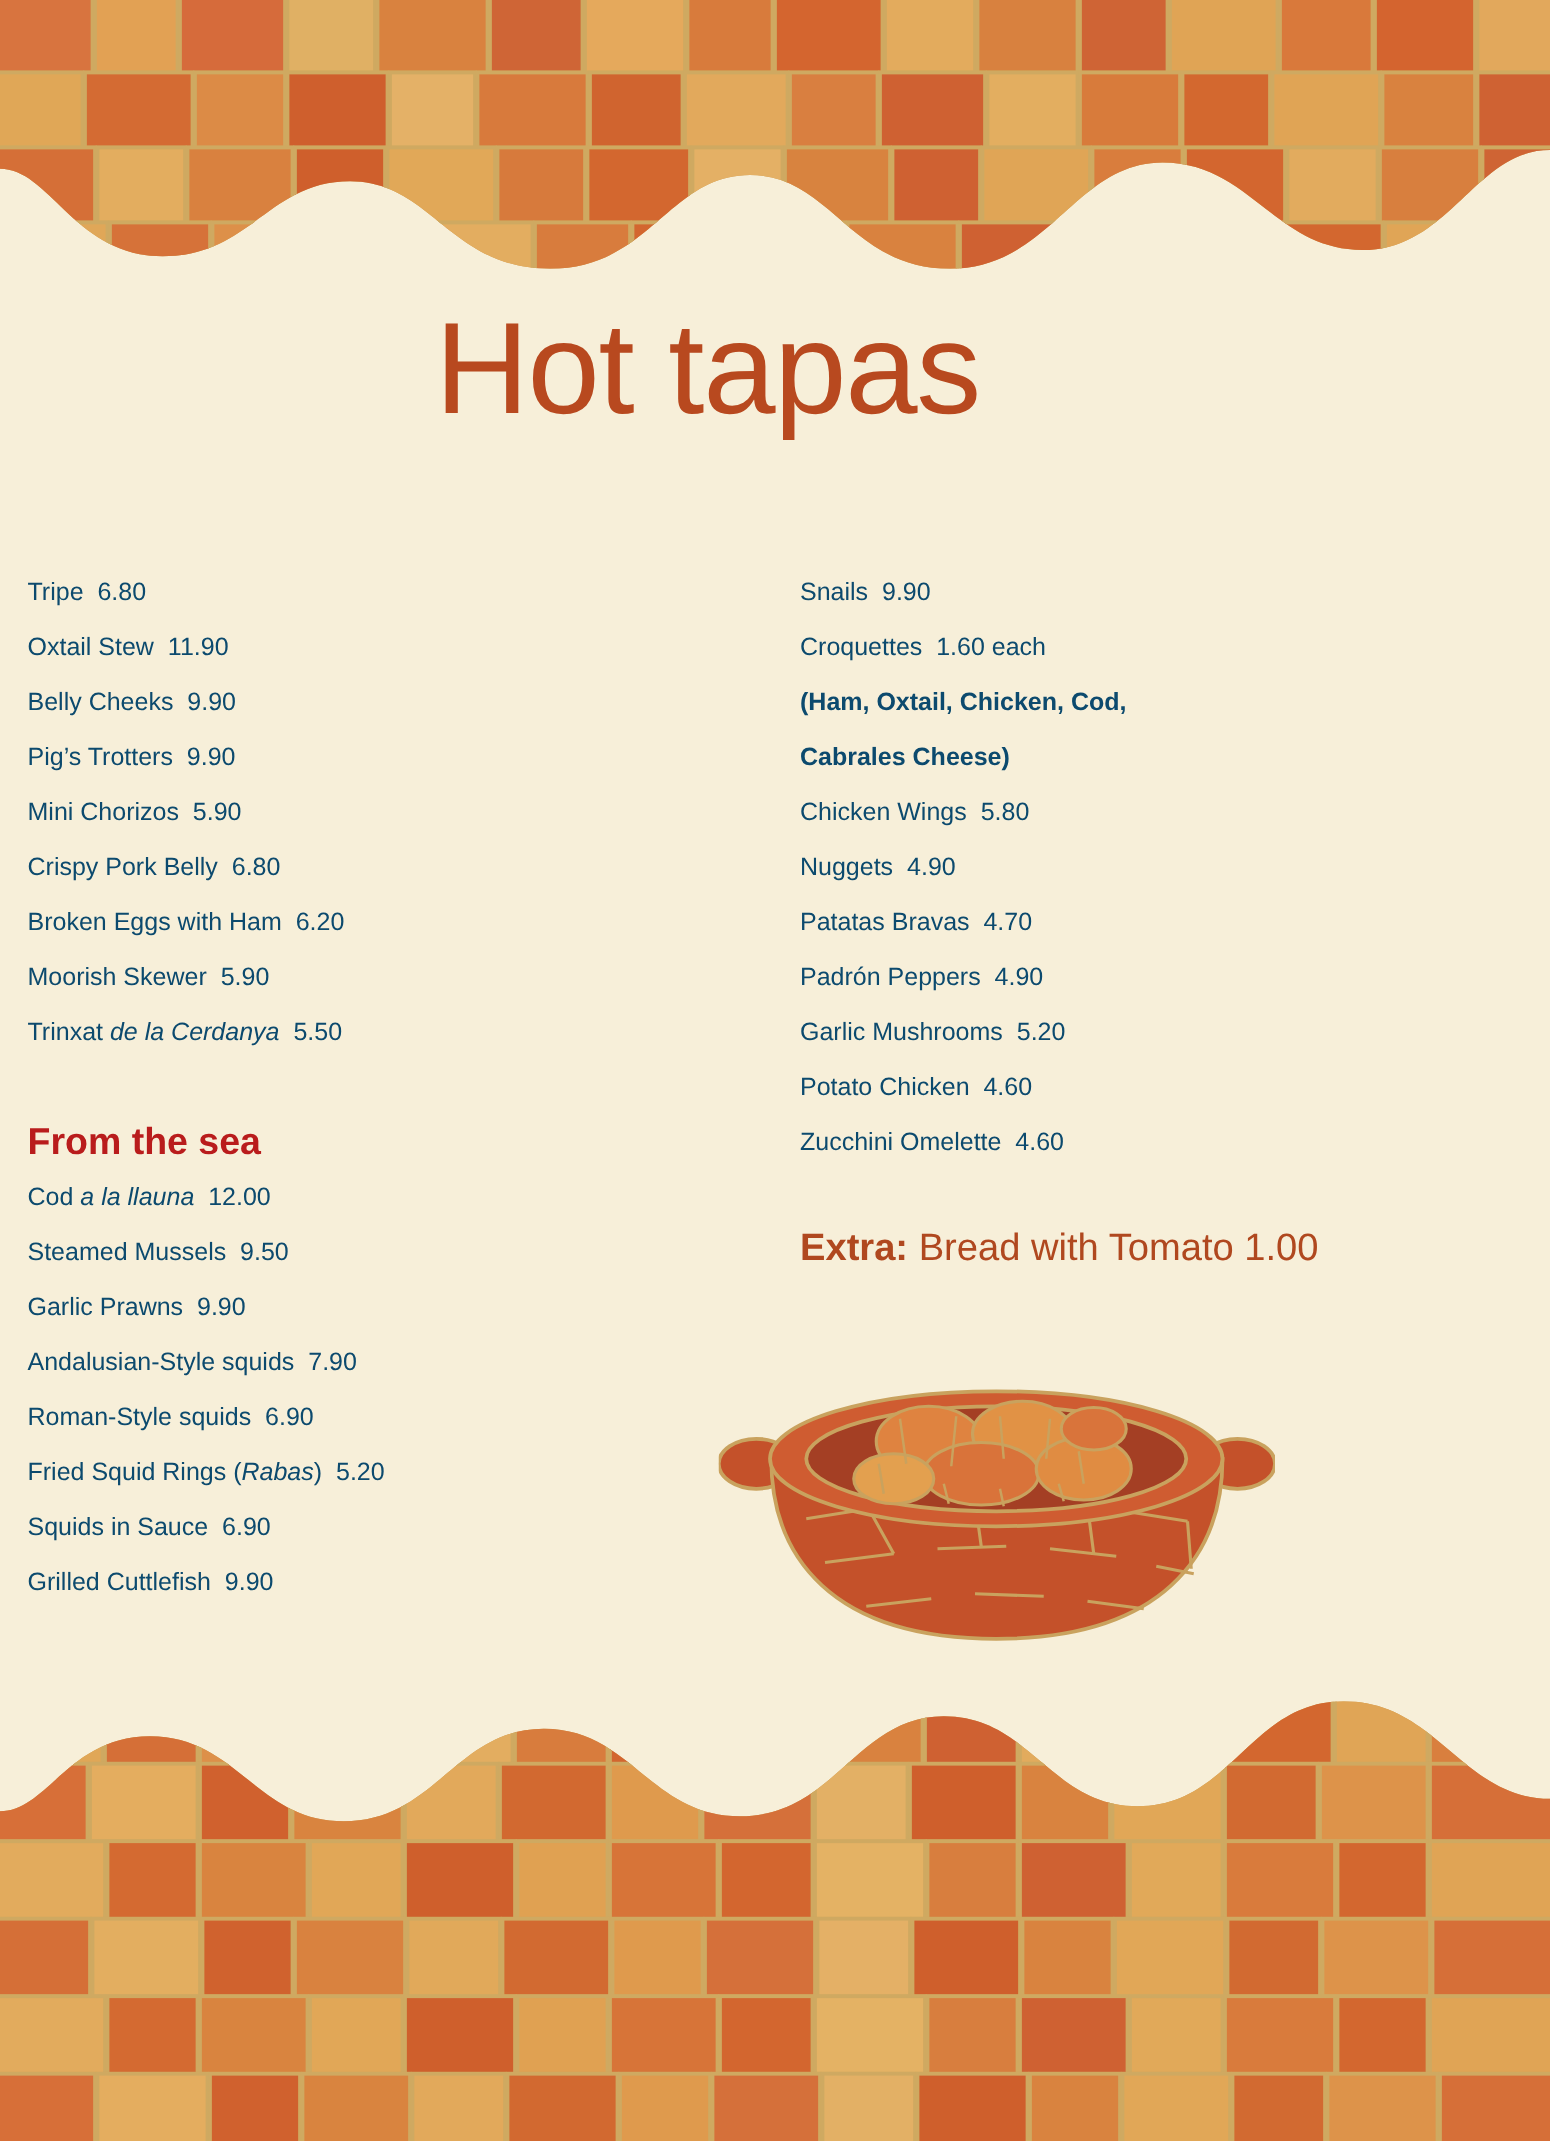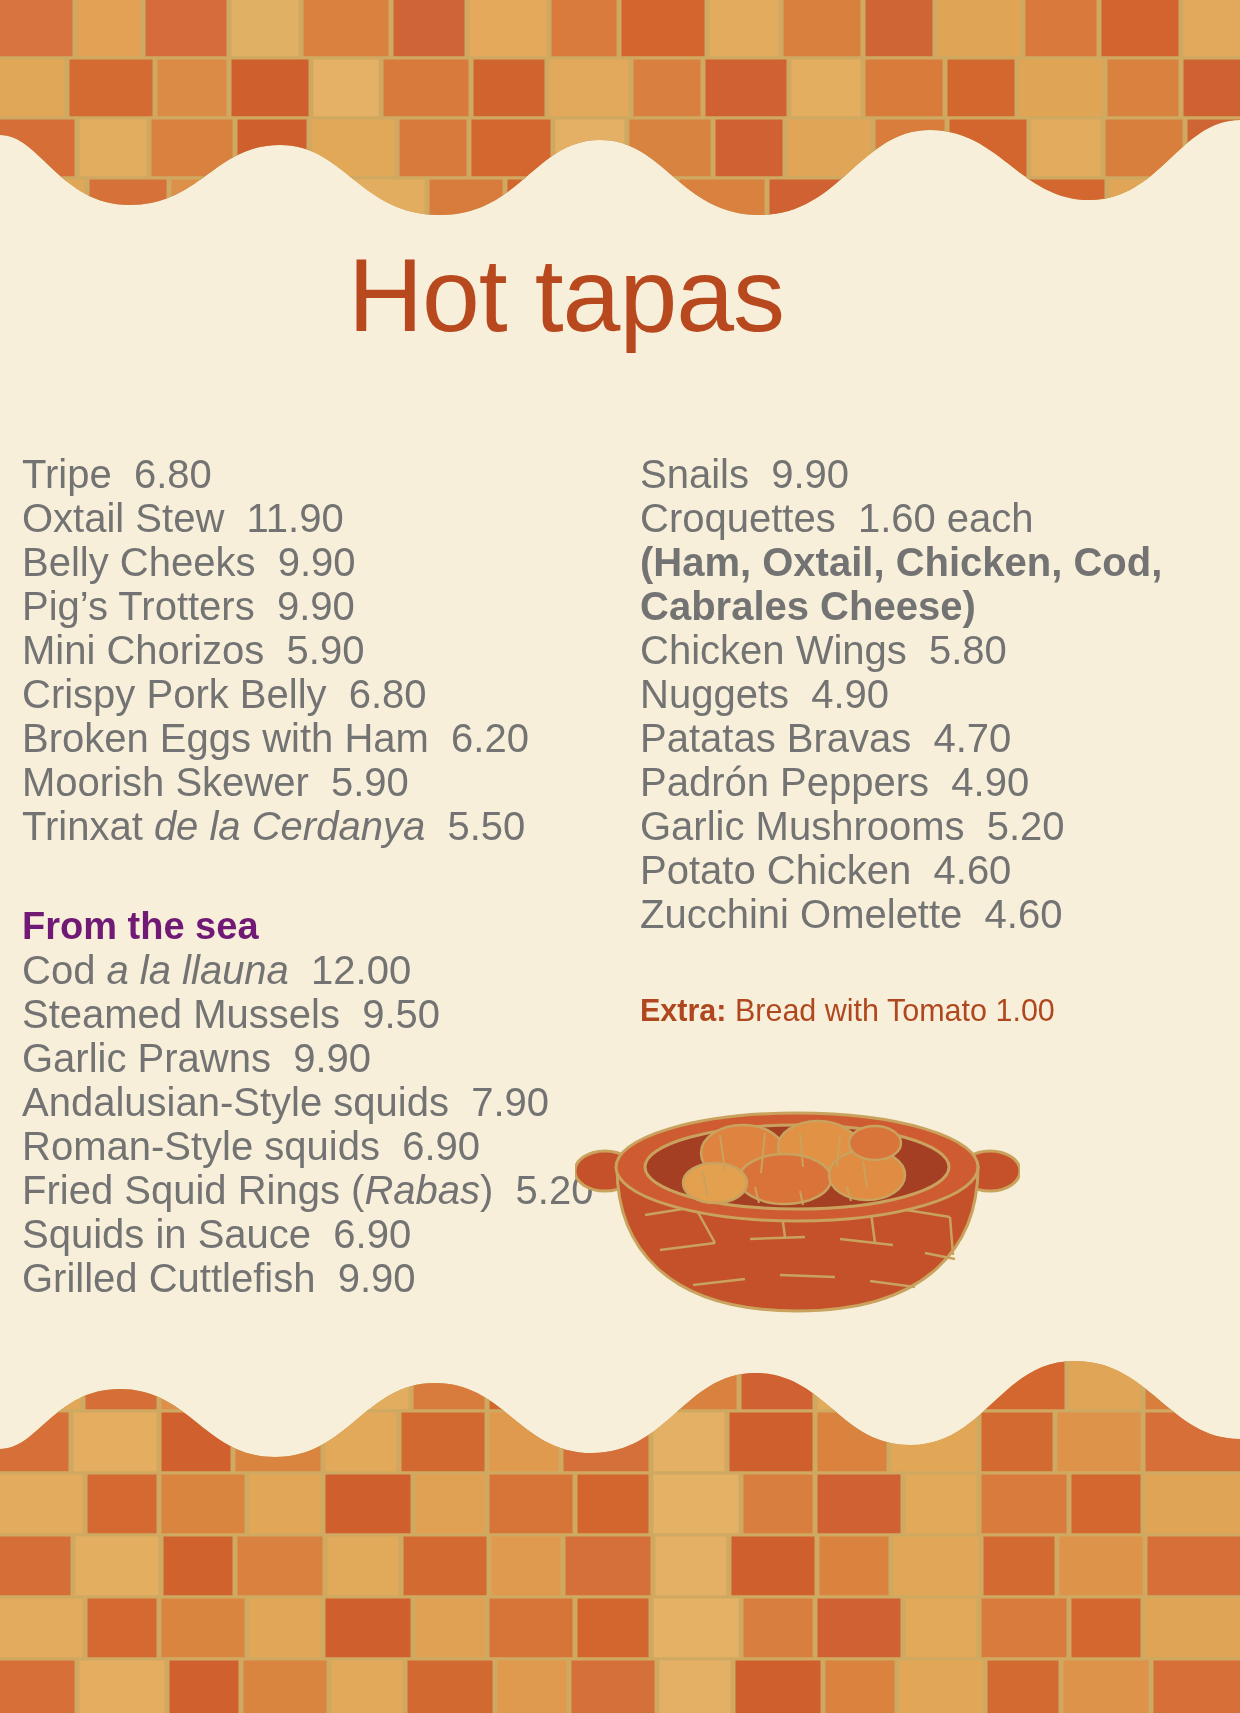--- a/index.html
+++ b/index.html
@@ -51,39 +51,39 @@
     height: 900px;
   }
   .col {
     position: absolute;
     top: 0;
   }
   .col-left { left: 22px; width: 530px; }
   .col-right { left: 640px; width: 530px; }
 
   .item {
-    font-size: 40px;
+    font-size: 20px;
     line-height: 44px;
-    color: #737373;
+    color: #0c4a6e;
     white-space: nowrap;
   }
   .item .it { font-style: italic; }
   .item.bold { font-weight: bold; }
   .section-head {
-    font-size: 38px;
+    font-size: 30px;
     line-height: 44px;
     font-weight: bold;
-    color: #701a75;
-    margin-top: 56px;
+    color: #b91c1c;
+    margin-top: 44px;
   }
   .extra {
     font-size: 30.5px;
     line-height: 44px;
     color: #b0481f;
-    margin-top: 52px;
+    margin-top: 40px;
     white-space: nowrap;
   }
   .extra b { font-weight: bold; }
 
   
   .dish {
     position: absolute;
     left: 575px;
     top: 1075px;
     width: 445px;

